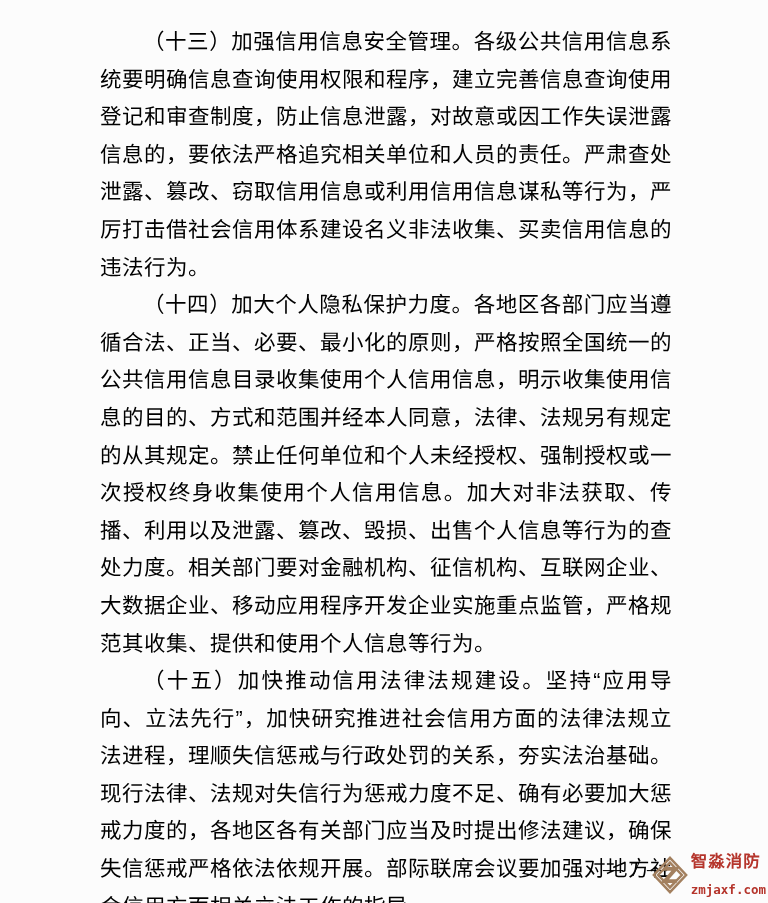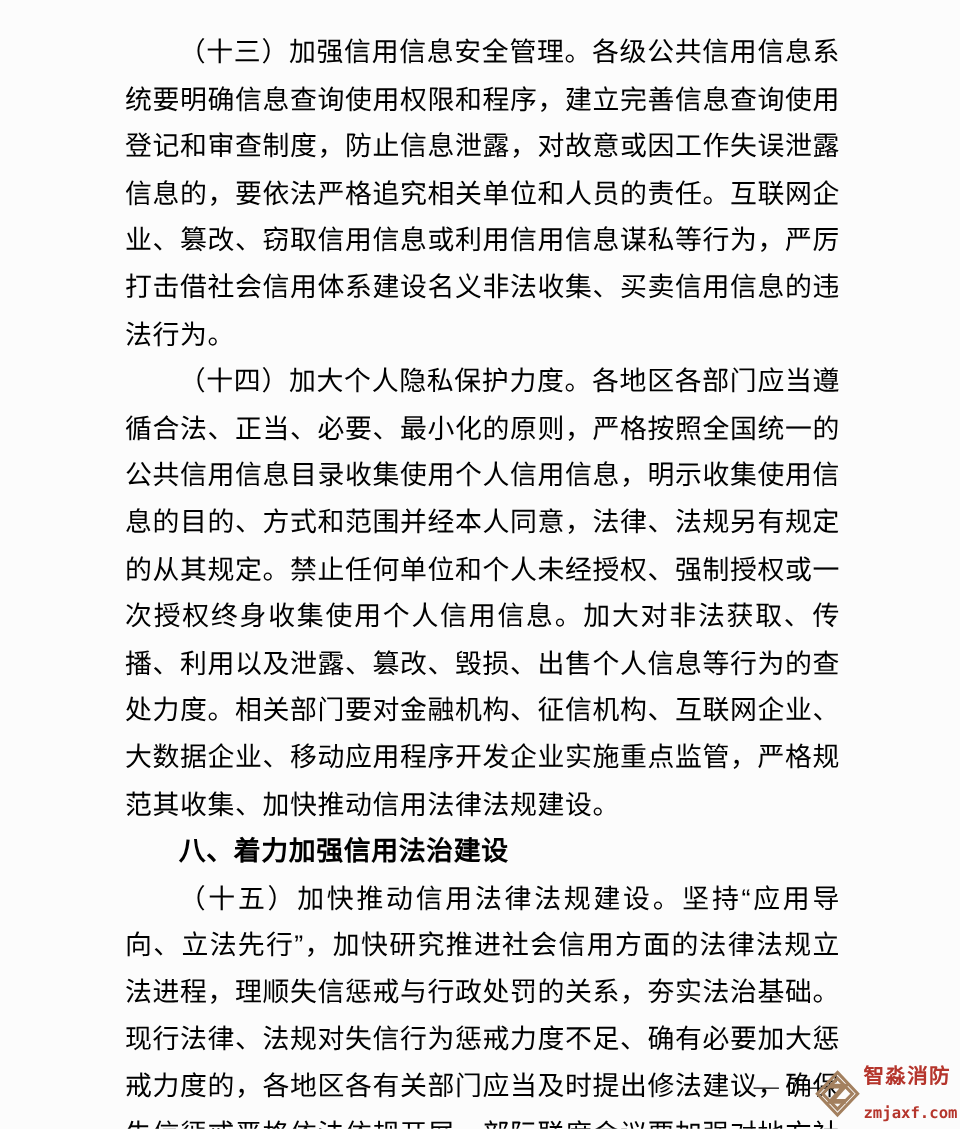--- a/index.html
+++ b/index.html
@@ -80,23 +80,22 @@
     font-weight: 700;
     white-space: nowrap;
   }
 </style>
 </head>
 <body style="background: rgb(252, 252, 252);">
 
 <div class="page">
 
   <div class="body-text" style="color: rgb(0, 0, 0);">
-    <p class="para">（十三）加强信用信息安全管理。各级公共信用信息系统要明确信息查询使用权限和程序，建立完善信息查询使用登记和审查制度，防止信息泄露，对故意或因工作失误泄露信息的，要依法严格追究相关单位和人员的责任。互联网企业、篡改、窃取信用信息或利用信用信息谋私等行为，严厉打击借社会信用体系建设名义非法收集、买卖信用信息的违法行为。</p>
-    <p class="para">（十四）加大个人隐私保护力度。各地区各部门应当遵循合法、正当、必要、最小化的原则，严格按照全国统一的公共信用信息目录收集使用个人信用信息，明示收集使用信息的目的、方式和范围并经本人同意，法律、法规另有规定的从其规定。禁止任何单位和个人未经授权、强制授权或一次授权终身收集使用个人信用信息。加大对非法获取、传播、利用以及泄露、篡改、毁损、出售个人信息等行为的查处力度。相关部门要对金融机构、征信机构、互联网企业、大数据企业、移动应用程序开发企业实施重点监管，严格规范其收集、加快推动信用法律法规建设。</p>
-    <p class="para heading">八、着力加强信用法治建设</p>
+    <p class="para">（十三）加强信用信息安全管理。各级公共信用信息系统要明确信息查询使用权限和程序，建立完善信息查询使用登记和审查制度，防止信息泄露，对故意或因工作失误泄露信息的，要依法严格追究相关单位和人员的责任。严肃查处泄露、篡改、窃取信用信息或利用信用信息谋私等行为，严厉打击借社会信用体系建设名义非法收集、买卖信用信息的违法行为。</p>
+    <p class="para">（十四）加大个人隐私保护力度。各地区各部门应当遵循合法、正当、必要、最小化的原则，严格按照全国统一的公共信用信息目录收集使用个人信用信息，明示收集使用信息的目的、方式和范围并经本人同意，法律、法规另有规定的从其规定。禁止任何单位和个人未经授权、强制授权或一次授权终身收集使用个人信用信息。加大对非法获取、传播、利用以及泄露、篡改、毁损、出售个人信息等行为的查处力度。相关部门要对金融机构、征信机构、互联网企业、大数据企业、移动应用程序开发企业实施重点监管，严格规范其收集、提供和使用个人信息等行为。</p>
     <p class="para">（十五）加快推动信用法律法规建设。坚持“应用导向、立法先行”，加快研究推进社会信用方面的法律法规立法进程，理顺失信惩戒与行政处罚的关系，夯实法治基础。现行法律、法规对失信行为惩戒力度不足、确有必要加大惩戒力度的，各地区各有关部门应当及时提出修法建议，确保失信惩戒严格依法依规开展。部际联席会议要加强对地方社会信用方面相关立法工作的指导。</p>
   </div>
 
   <div class="page-number">— 7 —</div>
 
   <div class="watermark">
     <svg class="wm-logo" viewBox="0 0 40 40" xmlns="http://www.w3.org/2000/svg">
       <g fill="none" stroke="#a3805f" stroke-width="2.6" stroke-linejoin="miter">
         <polygon points="20,2 37,20 20,38 3,20"></polygon>
         <polygon points="20,7 32.5,20 20,33 7.5,20"></polygon>

